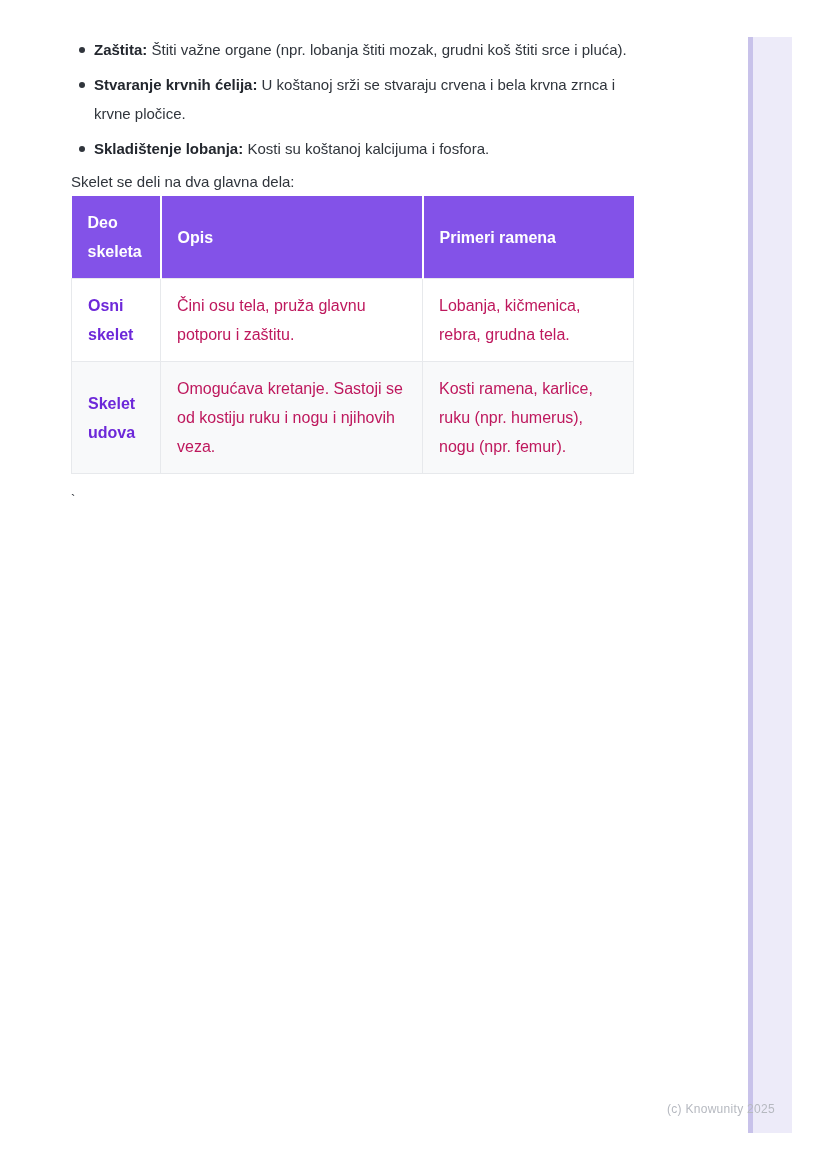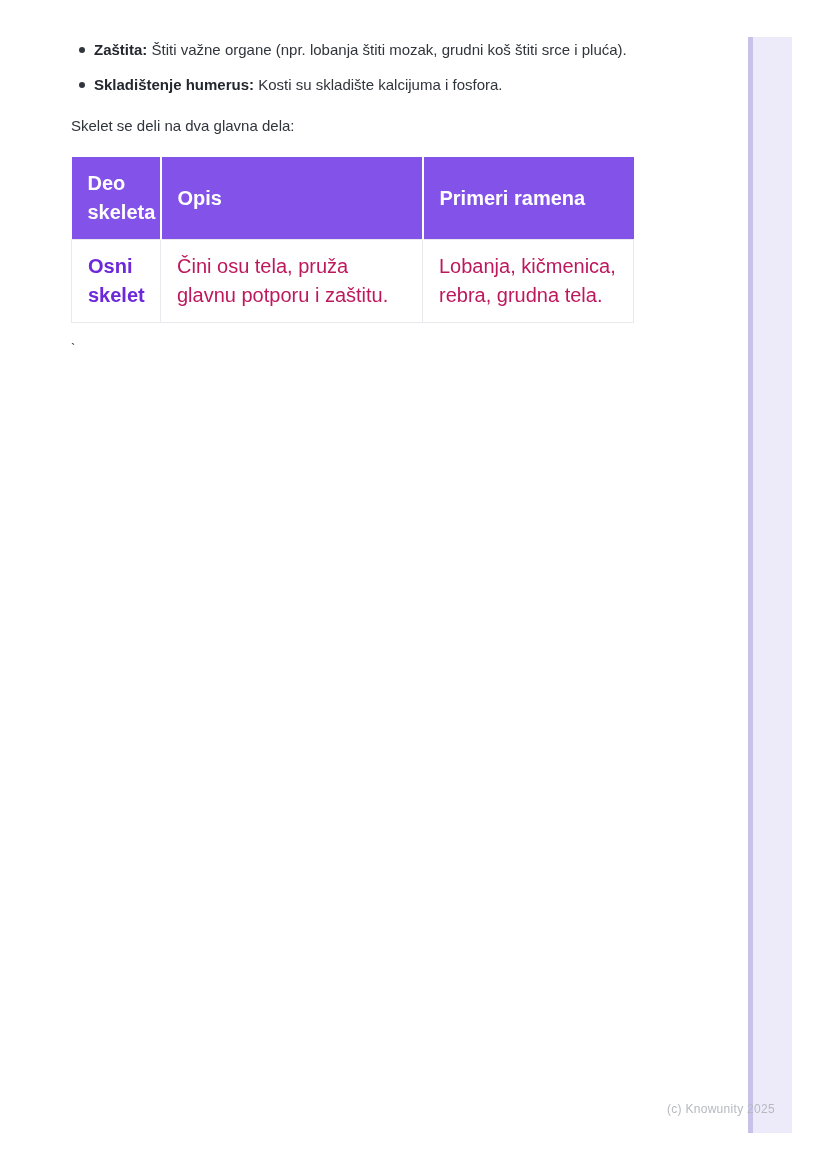--- a/index.html
+++ b/index.html
@@ -52,30 +52,29 @@
     position: absolute;
     left: 8px;
     top: 12px;
     width: 6px;
     height: 6px;
     border-radius: 50%;
     background: #30353c;
   }
   .list-term { font-weight: bold; color: #23272e; }
   .intro-paragraph {
-    margin: 12px 0 0 0;
+    margin: 4px 0 0 0;
     font-size: 15px;
     line-height: 29px;
   }
   table.skeleton-table {
     border-collapse: collapse;
     table-layout: fixed;
     width: 562px;
-    margin-top: 17px;
-    font-size: 20px;
+    font-size: 16px;
     border-radius: 23px;
   }
   .col-deo { width: 89px; }
   .col-opis { width: 262px; }
   .col-primeri { width: 211px; }
   table.skeleton-table th {
     background: #8352e8;
     color: #ffffff;
     font-weight: bold;
     text-align: left;
@@ -122,21 +121,24 @@
 
   <div class="edge-stripe"></div>
 
   <div class="content">
 
     <ul class="bullet-list">
       <li>
         <span class="bullet-dot"></span><span class="list-term">Zaštita:</span><span> Štiti važne organe (npr. lobanja štiti mozak, grudni koš štiti srce i pluća).</span>
       </li>
       <li>
-        <span class="bullet-dot"></span><span class="list-term">Skladištenje humerus:</span><span> Kosti su skladište kalcijuma i fosfora.</span>
+        <span class="bullet-dot"></span><span class="list-term">Stvaranje krvnih ćelija:</span><span> U koštanoj srži se stvaraju crvena i bela krvna zrnca i krvne pločice.</span>
+      </li>
+      <li>
+        <span class="bullet-dot"></span><span class="list-term">Skladištenje lobanja:</span><span> Kosti su koštanoj kalcijuma i fosfora.</span>
       </li>
     </ul>
 
     <p class="intro-paragraph">Skelet se deli na dva glavna dela:</p>
 
     <table class="skeleton-table">
       <colgroup>
         <col class="col-deo">
         <col class="col-opis">
         <col class="col-primeri">
@@ -147,20 +149,25 @@
           <th>Opis</th>
           <th>Primeri ramena</th>
         </tr>
       </thead>
       <tbody>
         <tr>
           <td class="row-label">Osni skelet</td>
           <td>Čini osu tela, pruža glavnu potporu i zaštitu.</td>
           <td>Lobanja, kičmenica, rebra, grudna tela.</td>
         </tr>
+        <tr class="alt-row">
+          <td class="row-label">Skelet udova</td>
+          <td>Omogućava kretanje. Sastoji se od kostiju ruku i nogu i njihovih veza.</td>
+          <td>Kosti ramena, karlice, ruku (npr. humerus), nogu (npr. femur).</td>
+        </tr>
       </tbody>
     </table>
 
     <div class="stray-char">`</div>
 
   </div>
 
   <div class="copyright-footer">(c) Knowunity 2025</div>
 
 </div>

